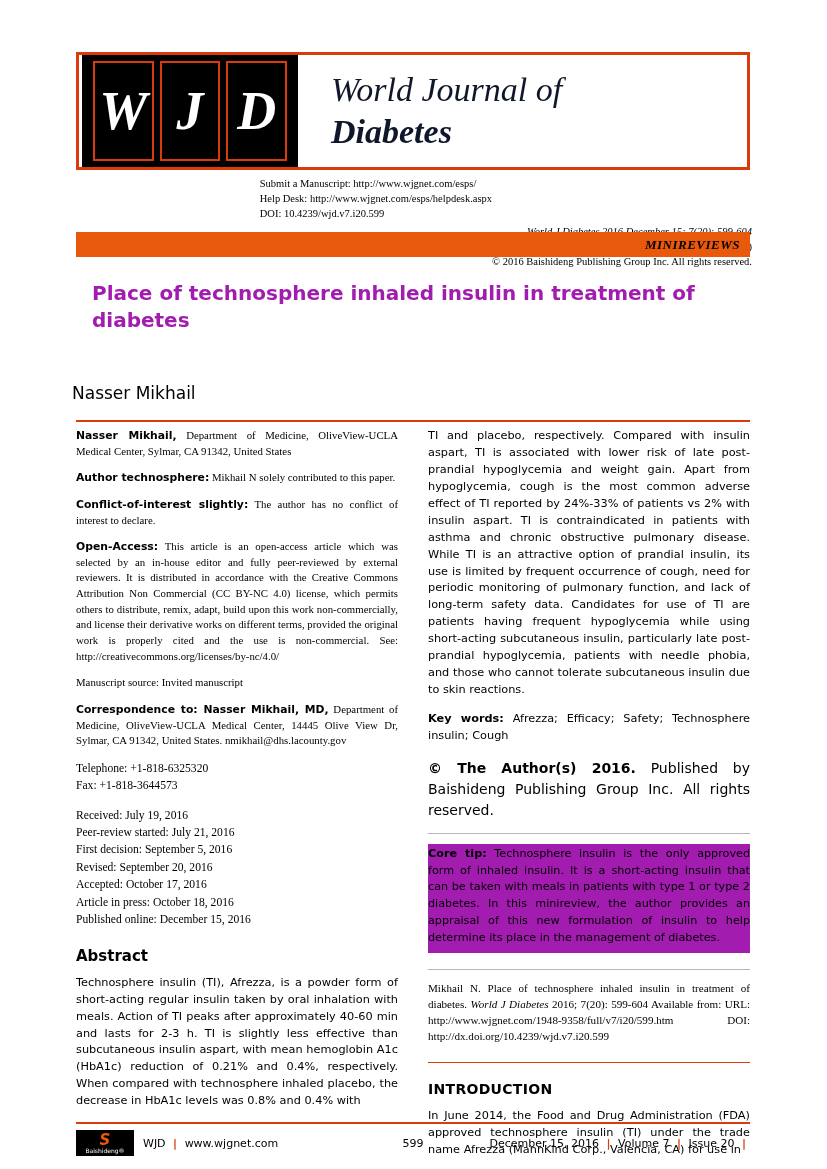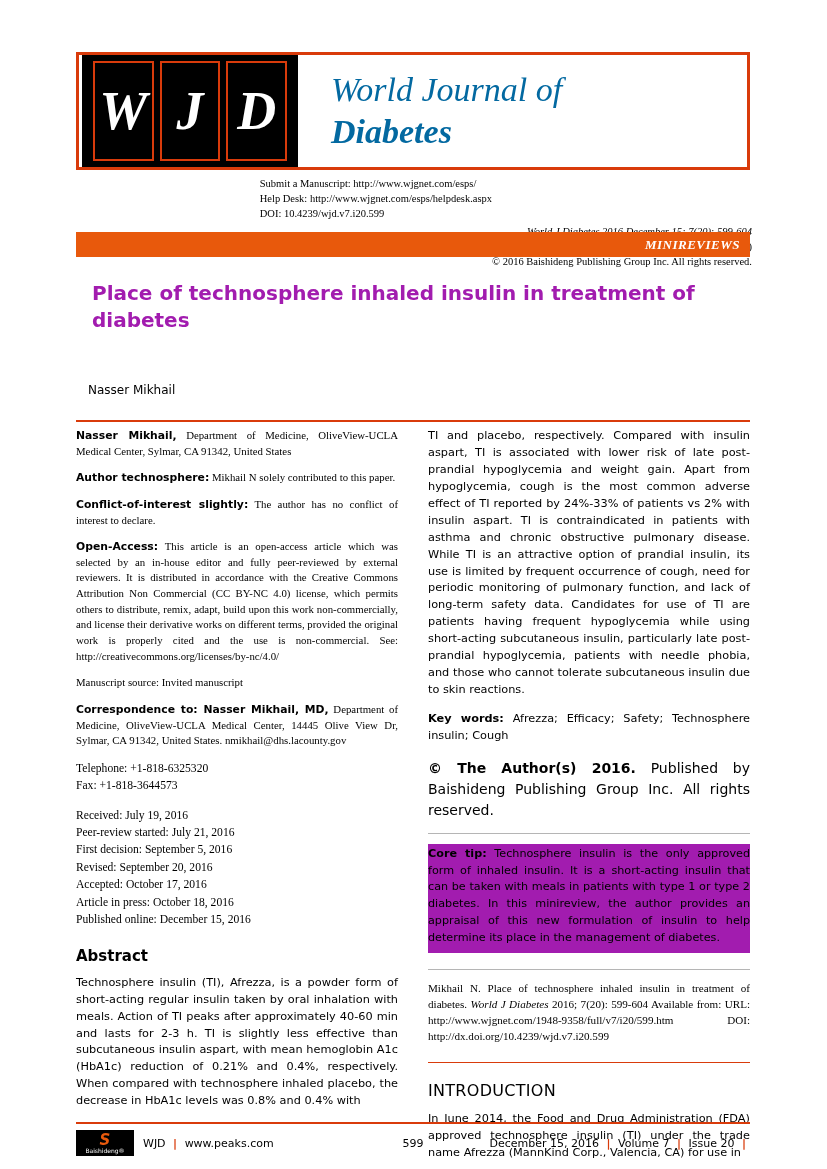--- a/index.html
+++ b/index.html
@@ -55,21 +55,21 @@
     justify-content: center;
     margin: 0 3px;
   }
   .journal-title {
     flex: 1;
     padding-left: 30px;
     font-family: "Liberation Serif", serif;
     font-style: italic;
     font-size: 34px;
     line-height: 1.25;
-    color: #0369a1;
+    color: #0f172a;
   }
   .journal-title .line2 { font-weight: bold; font-style: italic; }
 
   
   .hdr-info {
     position: absolute;
     left: 92px; top: 176px;
     width: 660px;
     font-size: 10.5px;
     line-height: 1.45;
@@ -79,21 +79,21 @@
   .hdr-left { text-align: left; }
   .hdr-right { text-align: right; }
   .hdr-right .italic { font-style: italic; margin-top: 48px; }
 
   
   .section-bar {
     position: absolute;
     left: 76px; top: 232px;
     width: 674px; height: 25px;
     background: #e8590c;
-    color: #ffffff;
+    color: #000000;
     font-style: italic;
     font-weight: bold;
     font-size: 13px;
     letter-spacing: .5px;
     display: flex;
     align-items: center;
     justify-content: flex-end;
     padding-right: 10px;
   }
 
@@ -103,24 +103,24 @@
     left: 92px; top: 280px;
     width: 660px;
     font-family: "DejaVu Sans", sans-serif;
     font-weight: bold;
     font-size: 20px;
     line-height: 1.35;
     color: #a21caf;
   }
   .author-name {
     position: absolute;
-    left: 88px; top: 383px;
+    left: 72px; top: 383px;
     width: 400px;
     font-family: "DejaVu Sans", sans-serif;
-    font-size: 12px;
+    font-size: 17px;
   }
   .rule-author {
     position: absolute;
     left: 76px; top: 420px;
     width: 674px;
     height: 1.5px;
     background: #d93b0b;
   }
 
   
@@ -188,22 +188,22 @@
   }
   .cite {
     font-size: 11.1px;
     line-height: 1.45;
     margin-top: 10px;
     text-align: justify;
   }
   .cite i { font-style: italic; }
   .intro-head {
     font-family: "DejaVu Sans", sans-serif;
-    font-weight: normal;
-    font-size: 16px;
+    font-weight: bold;
+    font-size: 14px;
     margin-top: 16px;
     margin-bottom: 8px;
     letter-spacing: .3px;
   }
   .orange-rule { height: 1.5px; background: #d93b0b; margin: 10px 0 9px 0; }
 
   
   .footer-rule {
     position: absolute;
     left: 76px; top: 1122px;
@@ -356,21 +356,21 @@
 
   <div class="footer-rule"></div>
   <div class="footer">
     <div class="footer-logo">
       <span class="big">S</span>
       <span class="small">Baishideng®</span>
     </div>
     <div class="footer-left">
       <span>WJD</span>
       <span class="sep">|</span>
-      <span>www.peaks.com</span>
+      <span>www.wjgnet.com</span>
     </div>
     <div class="footer-center">599</div>
     <div class="footer-right">
       <span>December 15, 2016</span>
       <span class="sep">|</span>
       <span>Volume 7</span>
       <span class="sep">|</span>
       <span>Issue 20</span>
       <span class="sep">|</span>
     </div>

